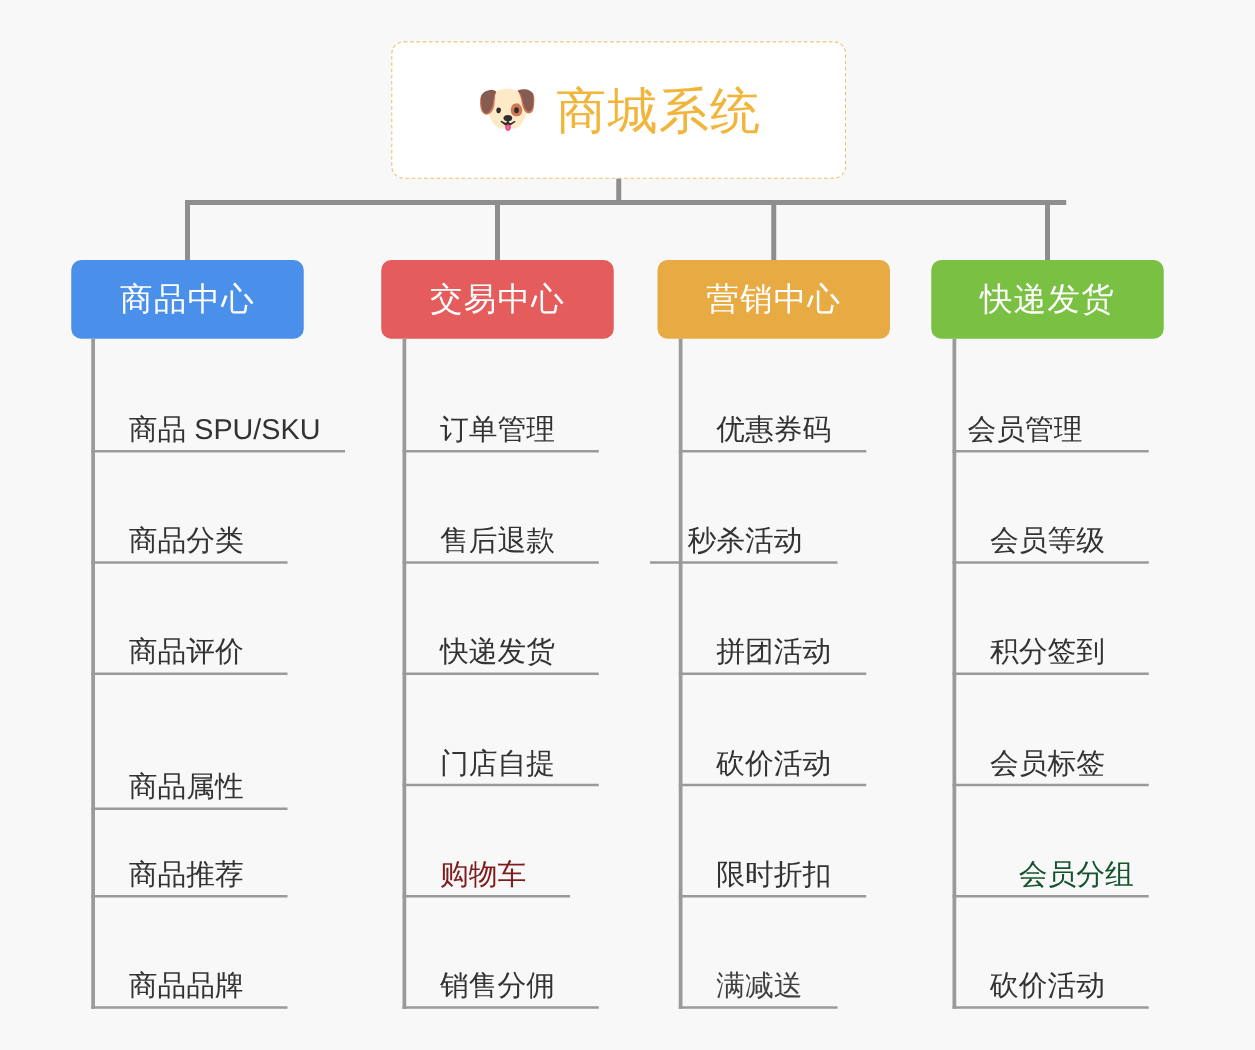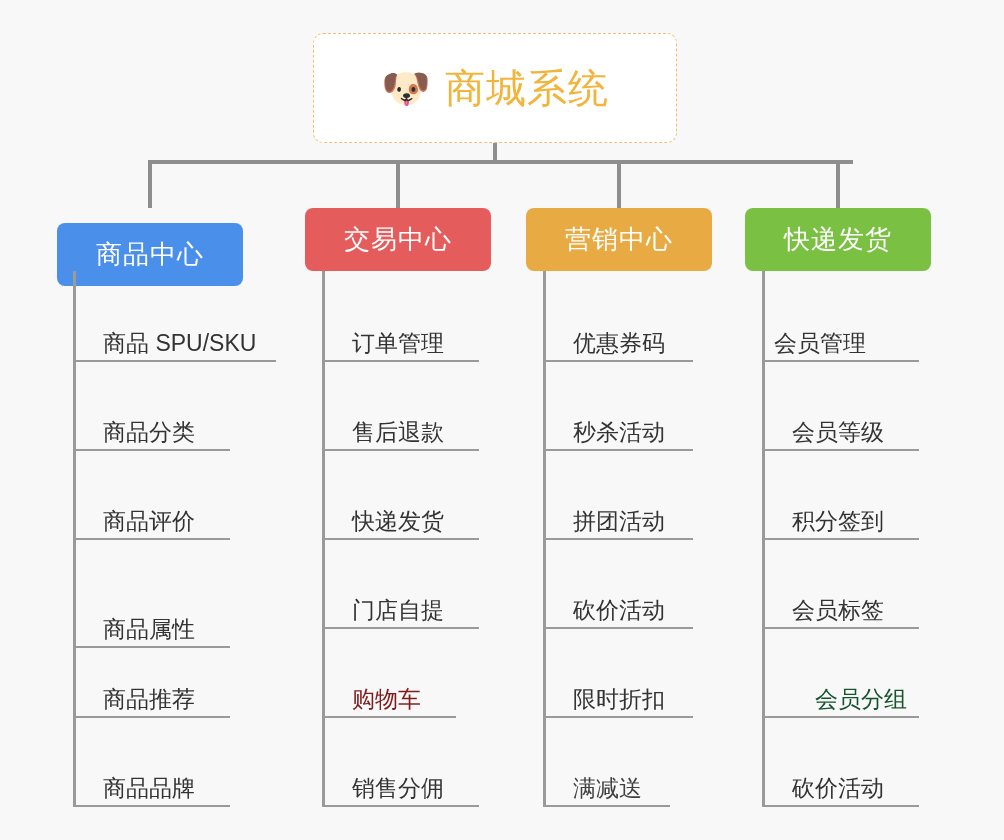--- a/index.html
+++ b/index.html
@@ -121,21 +121,21 @@
   <div class="root-node">
     <span class="root-emoji">🐶</span>
     <span class="root-title">商城系统</span>
   </div>
 
   <div class="conn conn-stem"></div>
   <div class="conn conn-bar"></div>
 
   <div id="columns-host">
       <div class="conn conn-drop" style="left: 148px;"></div>
-      <div class="cat-header" style="left: 57px; background: rgb(74, 144, 234); margin-top: 15px;">
+      <div class="cat-header" style="left: 57px; background: rgb(74, 144, 234);">
         <span>商品中心</span>
       </div>
       <div class="col-trunk" style="left: 73px; height: 536px; background: rgb(154, 154, 154);"></div>
       <div class="leaf" style="left: 73px; top: 304px; width: 203px; border-bottom-color: rgb(154, 154, 154);">
         <span class="leaf-label" style="color: rgb(51, 51, 51);">商品 SPU/SKU</span>
       </div>
       <div class="leaf" style="left: 73px; top: 393px; width: 157px; border-bottom-color: rgb(154, 154, 154);">
         <span class="leaf-label" style="color: rgb(51, 51, 51);">商品分类</span>
       </div>
       <div class="leaf" style="left: 73px; top: 482px; width: 157px; border-bottom-color: rgb(154, 154, 154);">
@@ -174,21 +174,21 @@
         <span class="leaf-label" style="color: rgb(51, 51, 51);">销售分佣</span>
       </div>
       <div class="conn conn-drop" style="left: 617px;"></div>
       <div class="cat-header" style="left: 526px; background: rgb(232, 171, 68);">
         <span>营销中心</span>
       </div>
       <div class="col-trunk" style="left: 543px; height: 536px; background: rgb(154, 154, 154);"></div>
       <div class="leaf" style="left: 543px; top: 304px; width: 150px; border-bottom-color: rgb(154, 154, 154);">
         <span class="leaf-label" style="color: rgb(51, 51, 51);">优惠券码</span>
       </div>
-      <div class="leaf" style="left: 543px; top: 393px; width: 150px; border-bottom-color: rgb(154, 154, 154);">
+      <div class="leaf" style="left: 520px; top: 393px; width: 150px; border-bottom-color: rgb(154, 154, 154);">
         <span class="leaf-label" style="color: rgb(51, 51, 51);">秒杀活动</span>
       </div>
       <div class="leaf" style="left: 543px; top: 482px; width: 150px; border-bottom-color: rgb(154, 154, 154);">
         <span class="leaf-label" style="color: rgb(51, 51, 51);">拼团活动</span>
       </div>
       <div class="leaf" style="left: 543px; top: 571px; width: 150px; border-bottom-color: rgb(154, 154, 154);">
         <span class="leaf-label" style="color: rgb(51, 51, 51);">砍价活动</span>
       </div>
       <div class="leaf" style="left: 543px; top: 660px; width: 150px; border-bottom-color: rgb(154, 154, 154);">
         <span class="leaf-label" style="color: rgb(51, 51, 51);">限时折扣</span>

